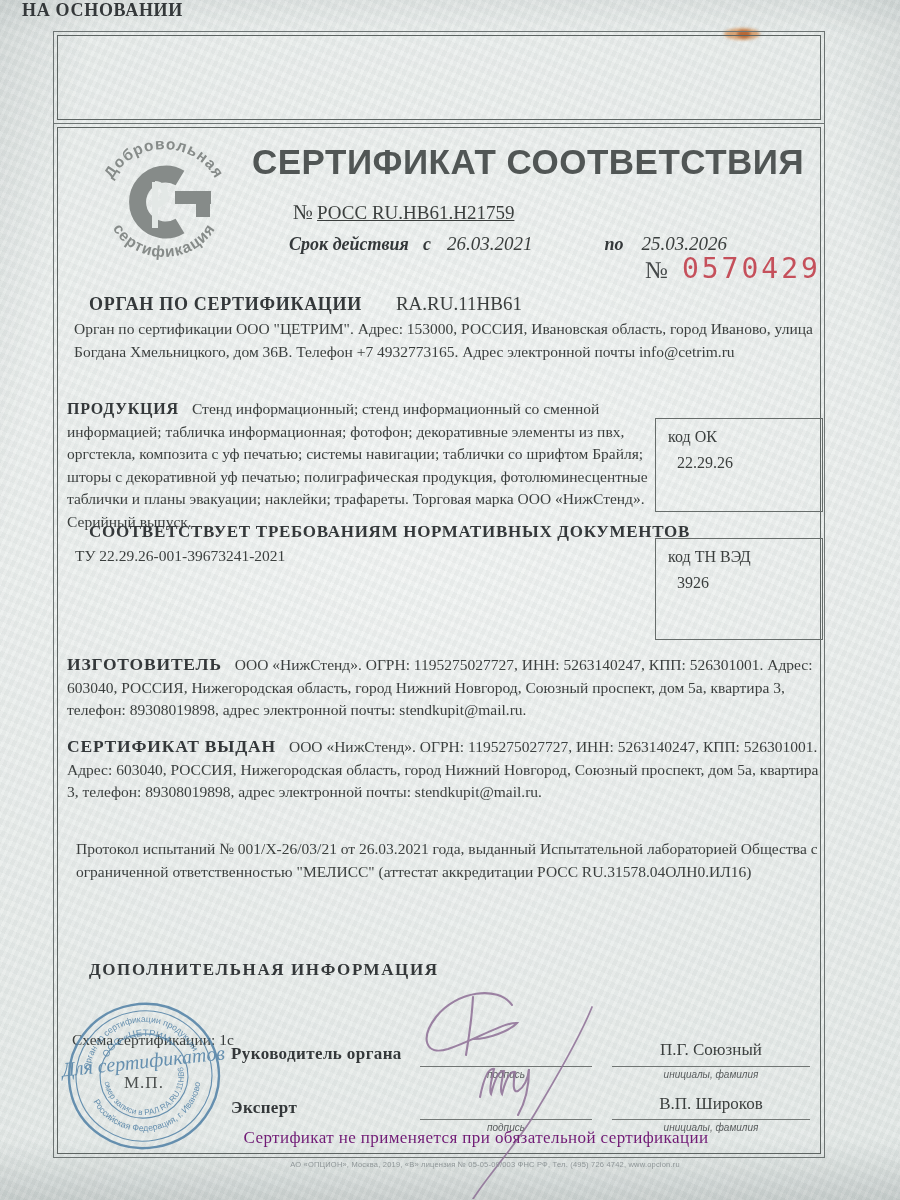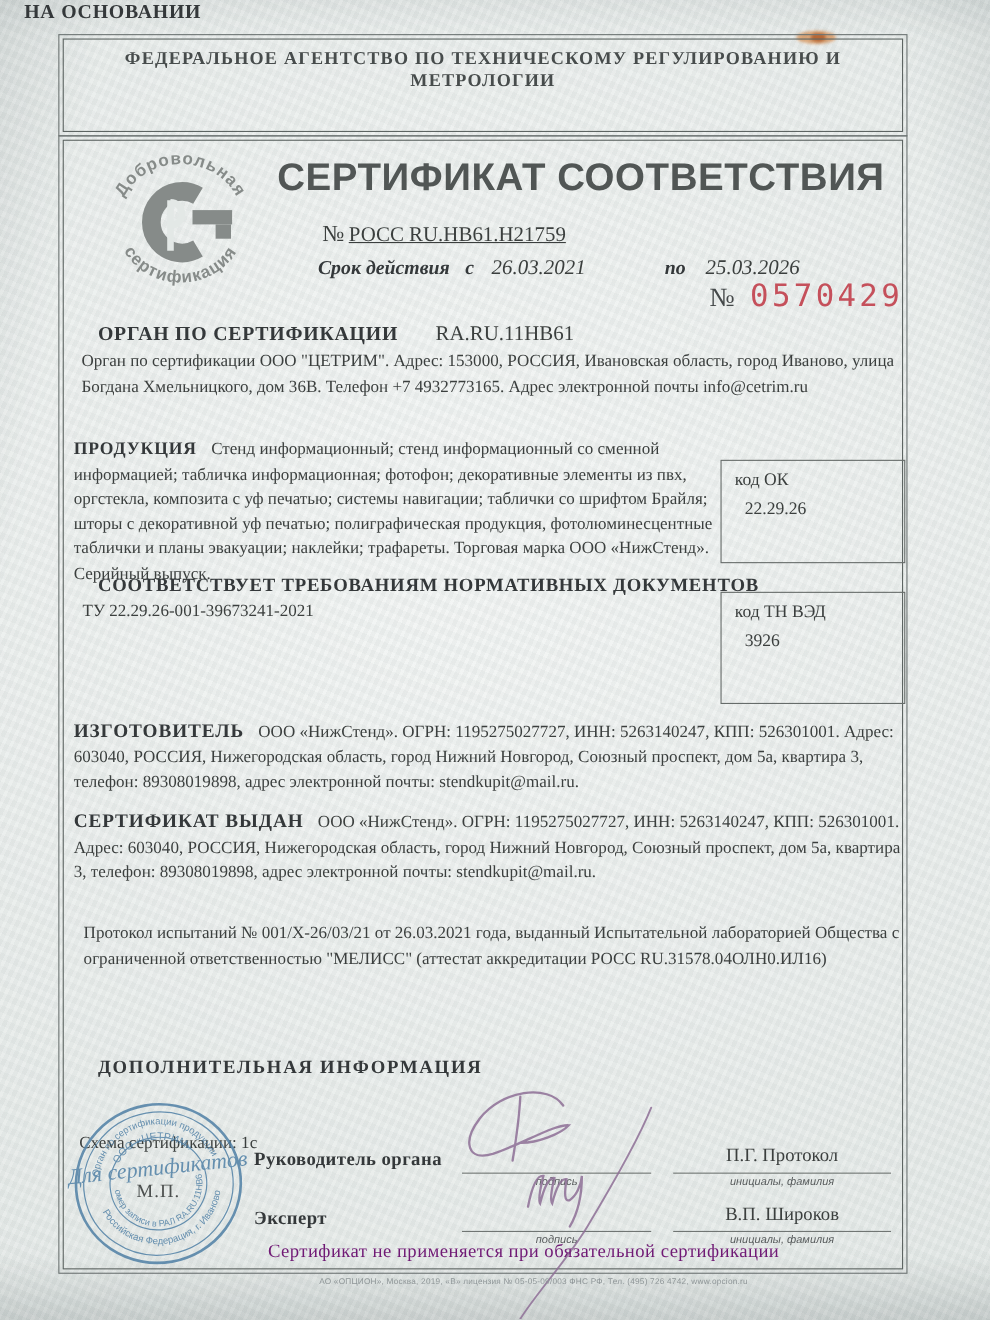--- a/index.html
+++ b/index.html
@@ -71,21 +71,20 @@
 </head>
 <body>
 
 <div class="paper"></div>
 <div class="texture"></div>
 
 <div class="artifact" style="left:724px;top:28px;width:36px;height:12px;background:rgba(205,110,30,.55);"></div>
 <div class="artifact" style="left:737px;top:30px;width:14px;height:8px;background:rgba(160,62,8,.6);"></div>
 
 <div class="box" style="left:57px;top:35px;width:762px;height:83px;">
-  <div class="hline2">ФЕДЕРАЛЬНОЕ АГЕНТСТВО ПО ТЕХНИЧЕСКОМУ РЕГУЛИРОВАНИЮ И МЕТРОЛОГИИ</div>
 </div>
 
 <div class="box" style="left:57px;top:127px;width:762px;height:1025px;"></div>
 
 <svg class="abs" style="left:83px;top:138px;" width="168" height="128" viewBox="0 0 168 128">
   <defs>
     <path id="logoArcTop" d="M 24,64 A 56,52 0 0 1 138,64"></path>
     <path id="logoArcBot" d="M 24,68 A 56,50 0 0 0 138,68"></path>
   </defs>
   <g fill="#868b89" font-family="Liberation Sans, sans-serif" font-weight="bold" font-size="15.5">
@@ -189,21 +188,21 @@
     </text>
   </g>
   <text x="89" y="72" transform="rotate(-6 88 80)" text-anchor="middle" font-family="Liberation Serif, serif" font-style="italic" font-size="20" fill="#4a7ca3">Для сертификатов</text>
 </svg>
 
 <div class="mp" style="left:124px;top:1073px;">М.П.</div>
 
 <div class="role" style="left:231px;top:1044px;">Руководитель органа</div>
 <div class="sigline" style="left:420px;top:1038px;width:172px;height:28px;"></div>
 <div class="cap" style="left:420px;top:1069px;width:172px;">подпись</div>
-<div class="name" style="left:612px;top:1040px;width:198px;">П.Г. Протокол</div>
+<div class="name" style="left:612px;top:1040px;width:198px;">П.Г. Союзный</div>
 <div class="sigline" style="left:612px;top:1038px;width:198px;height:28px;"></div>
 <div class="cap" style="left:612px;top:1069px;width:198px;">инициалы, фамилия</div>
 
 <div class="role" style="left:231px;top:1098px;">Эксперт</div>
 <div class="sigline" style="left:420px;top:1092px;width:172px;height:27px;"></div>
 <div class="cap" style="left:420px;top:1122px;width:172px;">подпись</div>
 <div class="name" style="left:612px;top:1094px;width:198px;">В.П. Широков</div>
 <div class="sigline" style="left:612px;top:1092px;width:198px;height:27px;"></div>
 <div class="cap" style="left:612px;top:1122px;width:198px;">инициалы, фамилия</div>
 

